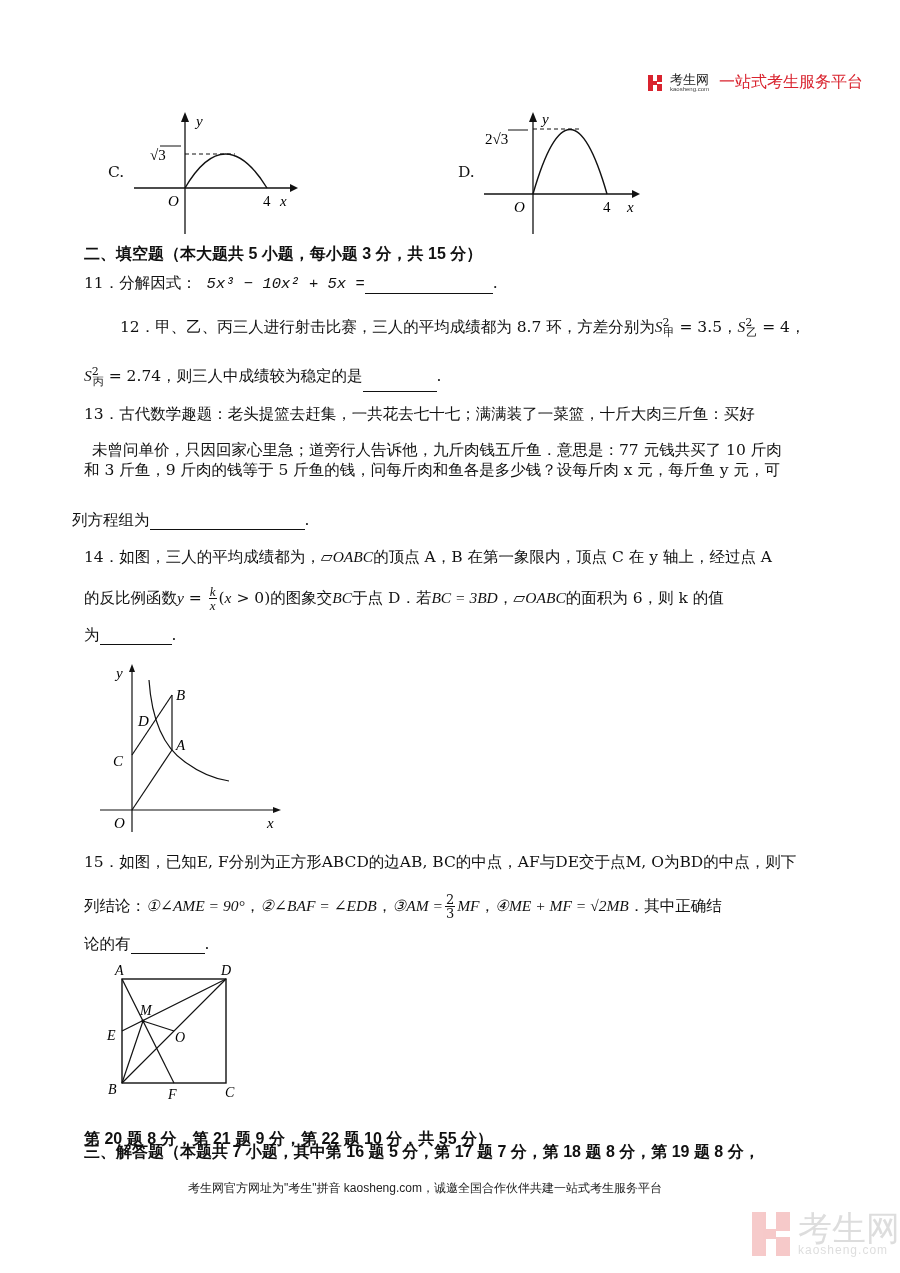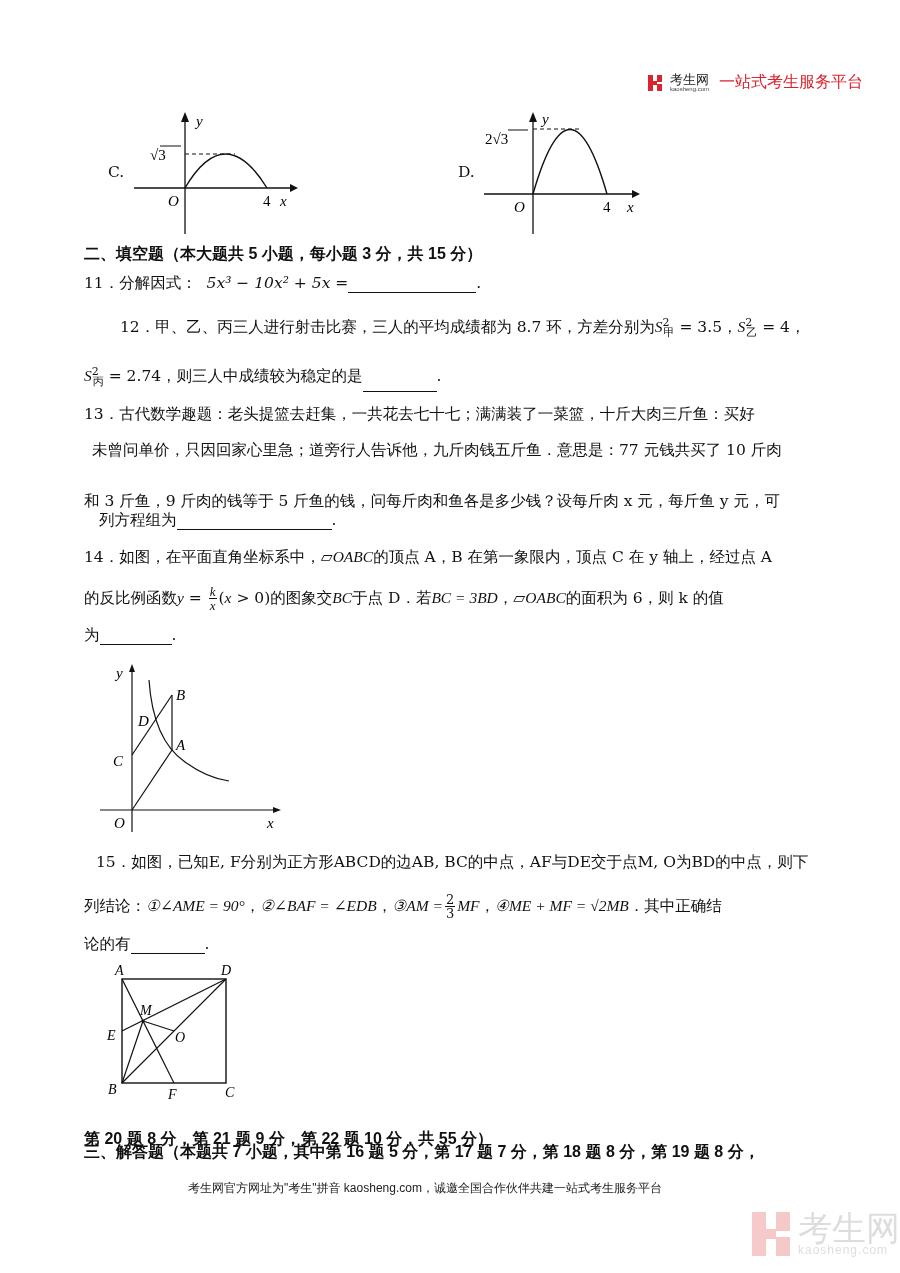--- a/index.html
+++ b/index.html
@@ -70,41 +70,41 @@
   <text x="34" y="104" font-style="italic" font-size="15">O</text>
   <text x="123" y="104" font-size="15">4</text>
   <text x="5" y="36" font-size="15">2√3</text>
   <line x1="28" y1="22" x2="48" y2="22" stroke="#111" stroke-width="1"></line>
 </svg>
 
 <div class="abs bold" style="left:84px;top:244px;">二、填空题（本大题共 5 小题，每小题 3 分，共 15 分）</div>
 
 <div class="abs txt" style="left:84px;top:273px;">
   <span>11．</span><span>分解因式：</span>&nbsp;
-  <span class="m" style="font-style:italic;">5x³ − 10x² + 5x =</span><span class="blank" style="width:128px;"></span><span>.</span>
+  <span class="m" style="font-style:italic;font-family:Liberation Mono, monospace;">5x³ − 10x² + 5x =</span><span class="blank" style="width:128px;"></span><span>.</span>
 </div>
 
 <div class="abs txt" style="left:84px;top:313px;margin-left:36px;">
   <span>12．</span><span>甲、乙、丙三人进行射击比赛，三人的平均成绩都为 8.7 环，方差分别为</span><i class="m">S</i><sup>2</sup><sub style="margin-left:-6px;">甲</sub> = 3.5，<i class="m">S</i><sup>2</sup><sub style="margin-left:-6px;">乙</sub> = 4，
 </div>
 <div class="abs txt" style="left:84px;top:362px;">
   <i class="m">S</i><sup>2</sup><sub style="margin-left:-6px;">丙</sub> = 2.74<span>，则三人中成绩较为稳定的是</span><span class="blank" style="width:74px;"></span><span>.</span>
 </div>
 
 <div class="abs txt" style="left:84px;top:404px;text-align:right;">
   <span>13．</span><span>古代数学趣题：老头提篮去赶集，一共花去七十七；满满装了一菜篮，十斤大肉三斤鱼：买好</span>
 </div>
 <div class="abs txt" style="left:92px;top:440px;">未曾问单价，只因回家心里急；道旁行人告诉他，九斤肉钱五斤鱼．意思是：77 元钱共买了 10 斤肉</div>
-<div class="abs txt" style="left:84px;top:491px;">和 3 斤鱼，9 斤肉的钱等于 5 斤鱼的钱，问每斤肉和鱼各是多少钱？设每斤肉 x 元，每斤鱼 y 元，可</div>
-<div class="abs txt" style="left:99px;top:510px;text-align:right;">
+<div class="abs txt" style="left:84px;top:460px;">和 3 斤鱼，9 斤肉的钱等于 5 斤鱼的钱，问每斤肉和鱼各是多少钱？设每斤肉 x 元，每斤鱼 y 元，可</div>
+<div class="abs txt" style="left:72px;top:510px;text-align:right;">
   <span>列方程组为</span><span class="blank" style="width:155px;"></span><span>.</span>
 </div>
 
 <div class="abs txt" style="left:84px;top:547px;">
-  <span>14．</span><span>如图，在平面直角坐标系中，</span><i class="m">▱OABC</i><span>的顶点 A，B 在第一象限内，顶点 C 在 y 轴上，经过点 A</span>
+  <span>14．</span><span>如图，三人的平均成绩都为，</span><i class="m">▱OABC</i><span>的顶点 A，B 在第一象限内，顶点 C 在 y 轴上，经过点 A</span>
 </div>
 <div class="abs txt" style="left:84px;top:585px;">
   <span>的反比例函数</span><i class="m">y</i> = <span class="frac">
       <span><i class="m">k</i></span>
       <span><i class="m">x</i></span>
     </span>(<i class="m">x</i> &gt; 0)<span>的图象交</span><i class="m">BC</i><span>于点 D．若</span><i class="m">BC = 3BD</i>，<i class="m">▱OABC</i><span>的面积为 6，则 k 的值</span>
 </div>
 <div class="abs txt" style="left:84px;top:625px;">
   <span>为</span><span class="blank" style="width:72px;"></span><span>.</span>
 </div>
@@ -120,21 +120,21 @@
   <path d="M54,20 Q58,80 90,102 Q112,118 134,121" fill="none" stroke="#111" stroke-width="1.2"></path>
   <text x="21" y="18" font-style="italic" font-size="15">y</text>
   <text x="172" y="168" font-style="italic" font-size="15">x</text>
   <text x="19" y="168" font-style="italic" font-size="15">O</text>
   <text x="18" y="106" font-style="italic" font-size="15">C</text>
   <text x="43" y="66" font-style="italic" font-size="15">D</text>
   <text x="81" y="40" font-style="italic" font-size="15">B</text>
   <text x="81" y="90" font-style="italic" font-size="15">A</text>
 </svg>
 
-<div class="abs txt" style="left:96px;top:852px;">
+<div class="abs txt" style="left:84px;top:852px;">
   <span>15．</span><span>如图，已知E, F分别为正方形ABCD的边AB, BC的中点，AF与DE交于点M, O为BD的中点，则下</span>
 </div>
 <div class="abs txt" style="left:84px;top:893px;text-align:right;">
   <span>列结论：</span><i class="m">①∠AME = 90°</i>，<i class="m">②∠BAF = ∠EDB</i>，<i class="m">③AM =</i><span class="frac">
       <span>2</span>
       <span>3</span>
     </span><i class="m">MF</i>，<i class="m">④ME + MF = √2MB</i><span>．其中正确结</span>
 </div>
 <div class="abs txt" style="left:84px;top:934px;">
   <span>论的有</span><span class="blank" style="width:74px;"></span><span>.</span>

